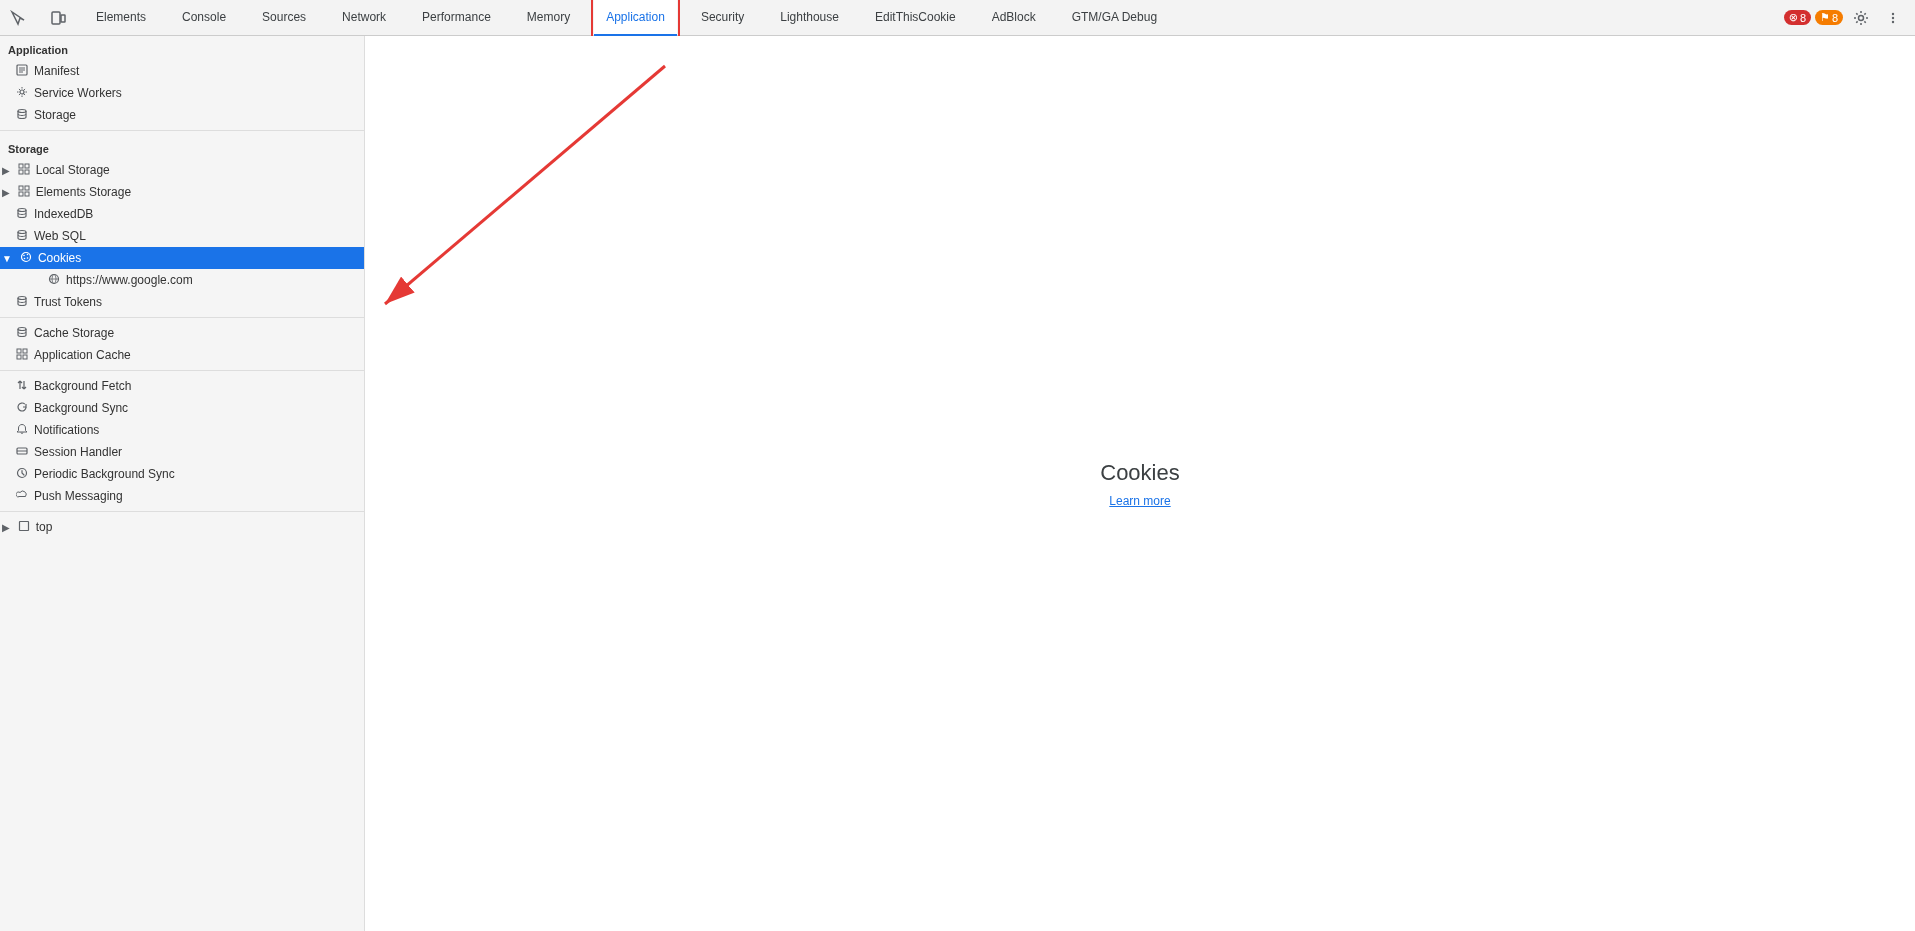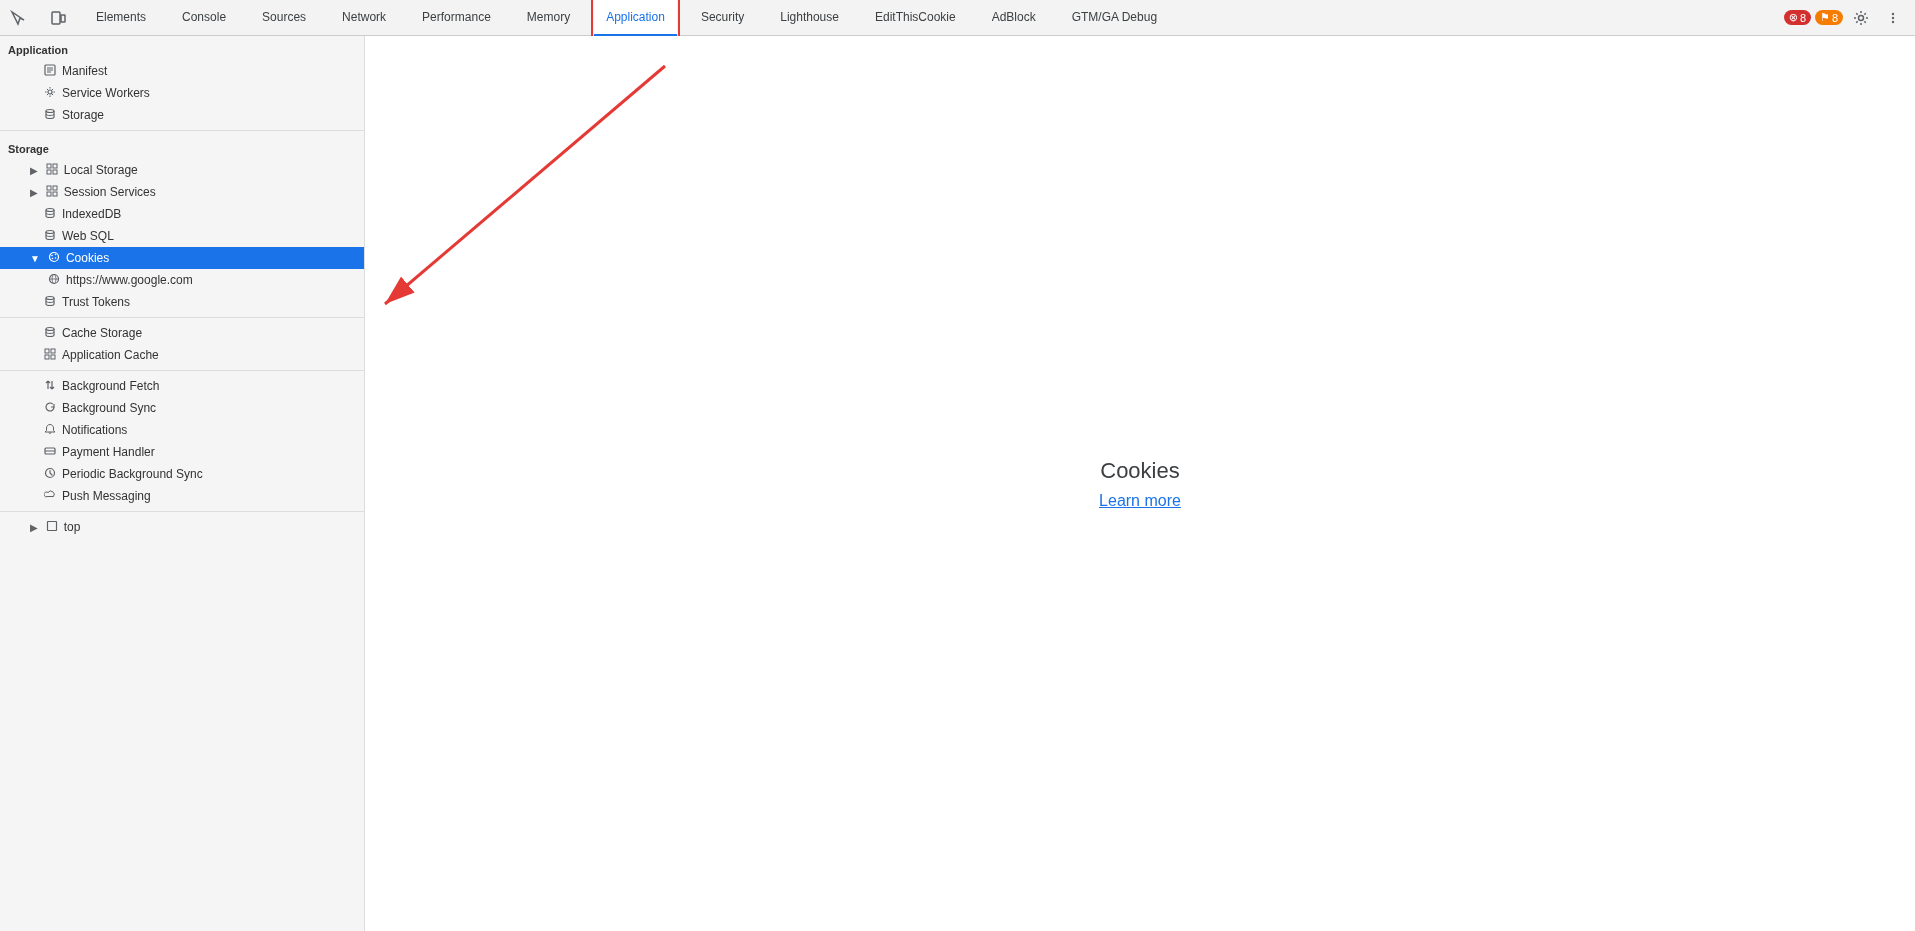--- a/index.html
+++ b/index.html
@@ -78,21 +78,21 @@
       font-size: 12px;
       color: #333;
       gap: 6px;
       min-height: 22px;
     }
     .sidebar-item.selected {
       background: #1a73e8;
       color: white;
     }
     .sidebar-item.selected .item-icon { color: white; }
-    .sidebar-item.indent1 { padding-left: 44px; }
+    .sidebar-item.indent1 { padding-left: 16px; }
     .sidebar-item.indent2 { padding-left: 48px; }
     .sidebar-divider {
       border: none;
       border-top: 1px solid #ddd;
       margin: 4px 0;
     }
     .item-icon { font-size: 12px; color: #5f6368; flex-shrink: 0; }
     .expand-icon { font-size: 10px; color: #5f6368; flex-shrink: 0; margin-left: -14px; margin-right: 2px; }
 
     
@@ -110,21 +110,21 @@
     .cookies-title {
       font-size: 22px;
       font-weight: 400;
       color: #3c4043;
       margin-bottom: 8px;
     }
     .learn-more-link {
       color: #1a73e8;
       text-decoration: underline;
       cursor: pointer;
-      font-size: 16px;
+      font-size: 12px;
     }
 
     
     .arrow-overlay {
       position: absolute;
       top: 0; left: 0; width: 100%; height: 100%;
       pointer-events: none;
     }
   </style>
 </head>
@@ -262,21 +262,21 @@
     <div class="sidebar-item indent1">
       <span class="expand-icon">▶</span>
       <span class="item-icon">
         <svg width="12" height="12" viewBox="0 0 12 12" fill="none">
             <rect x="1" y="1" width="4" height="4" stroke="#5f6368" stroke-width="1" fill="none"></rect>
             <rect x="7" y="1" width="4" height="4" stroke="#5f6368" stroke-width="1" fill="none"></rect>
             <rect x="1" y="7" width="4" height="4" stroke="#5f6368" stroke-width="1" fill="none"></rect>
             <rect x="7" y="7" width="4" height="4" stroke="#5f6368" stroke-width="1" fill="none"></rect>
           </svg>
       </span>
-      <span>Session Services</span>
+      <span>Elements Storage</span>
     </div>
 
     <div class="sidebar-item indent1">
       <span class="item-icon">
         <svg width="12" height="12" viewBox="0 0 12 12" fill="none">
             <ellipse cx="6" cy="3" rx="4" ry="1.5" stroke="#5f6368" stroke-width="1.2" fill="none"></ellipse>
             <path d="M2 3v6c0 .83 1.79 1.5 4 1.5s4-.67 4-1.5V3" stroke="#5f6368" stroke-width="1.2" fill="none"></path>
             <path d="M2 6c0 .83 1.79 1.5 4 1.5s4-.67 4-1.5" stroke="#5f6368" stroke-width="1" fill="none"></path>
           </svg>
       </span>
@@ -390,21 +390,21 @@
       <span>Notifications</span>
     </div>
 
     <div class="sidebar-item indent1">
       <span class="item-icon">
         <svg width="12" height="12" viewBox="0 0 12 12" fill="none">
             <rect x="1" y="3" width="10" height="6" rx="1" stroke="#5f6368" stroke-width="1.2" fill="none"></rect>
             <line x1="1" y1="6" x2="11" y2="6" stroke="#5f6368" stroke-width="1"></line>
           </svg>
       </span>
-      <span>Payment Handler</span>
+      <span>Session Handler</span>
     </div>
 
     <div class="sidebar-item indent1">
       <span class="item-icon">
         <svg width="12" height="12" viewBox="0 0 12 12" fill="none">
             <circle cx="6" cy="6" r="4.5" stroke="#5f6368" stroke-width="1.2" fill="none"></circle>
             <path d="M6 3.5V6L8 8" stroke="#5f6368" stroke-width="1.2" stroke-linecap="round"></path>
           </svg>
       </span>
       <span>Periodic Background Sync</span>

